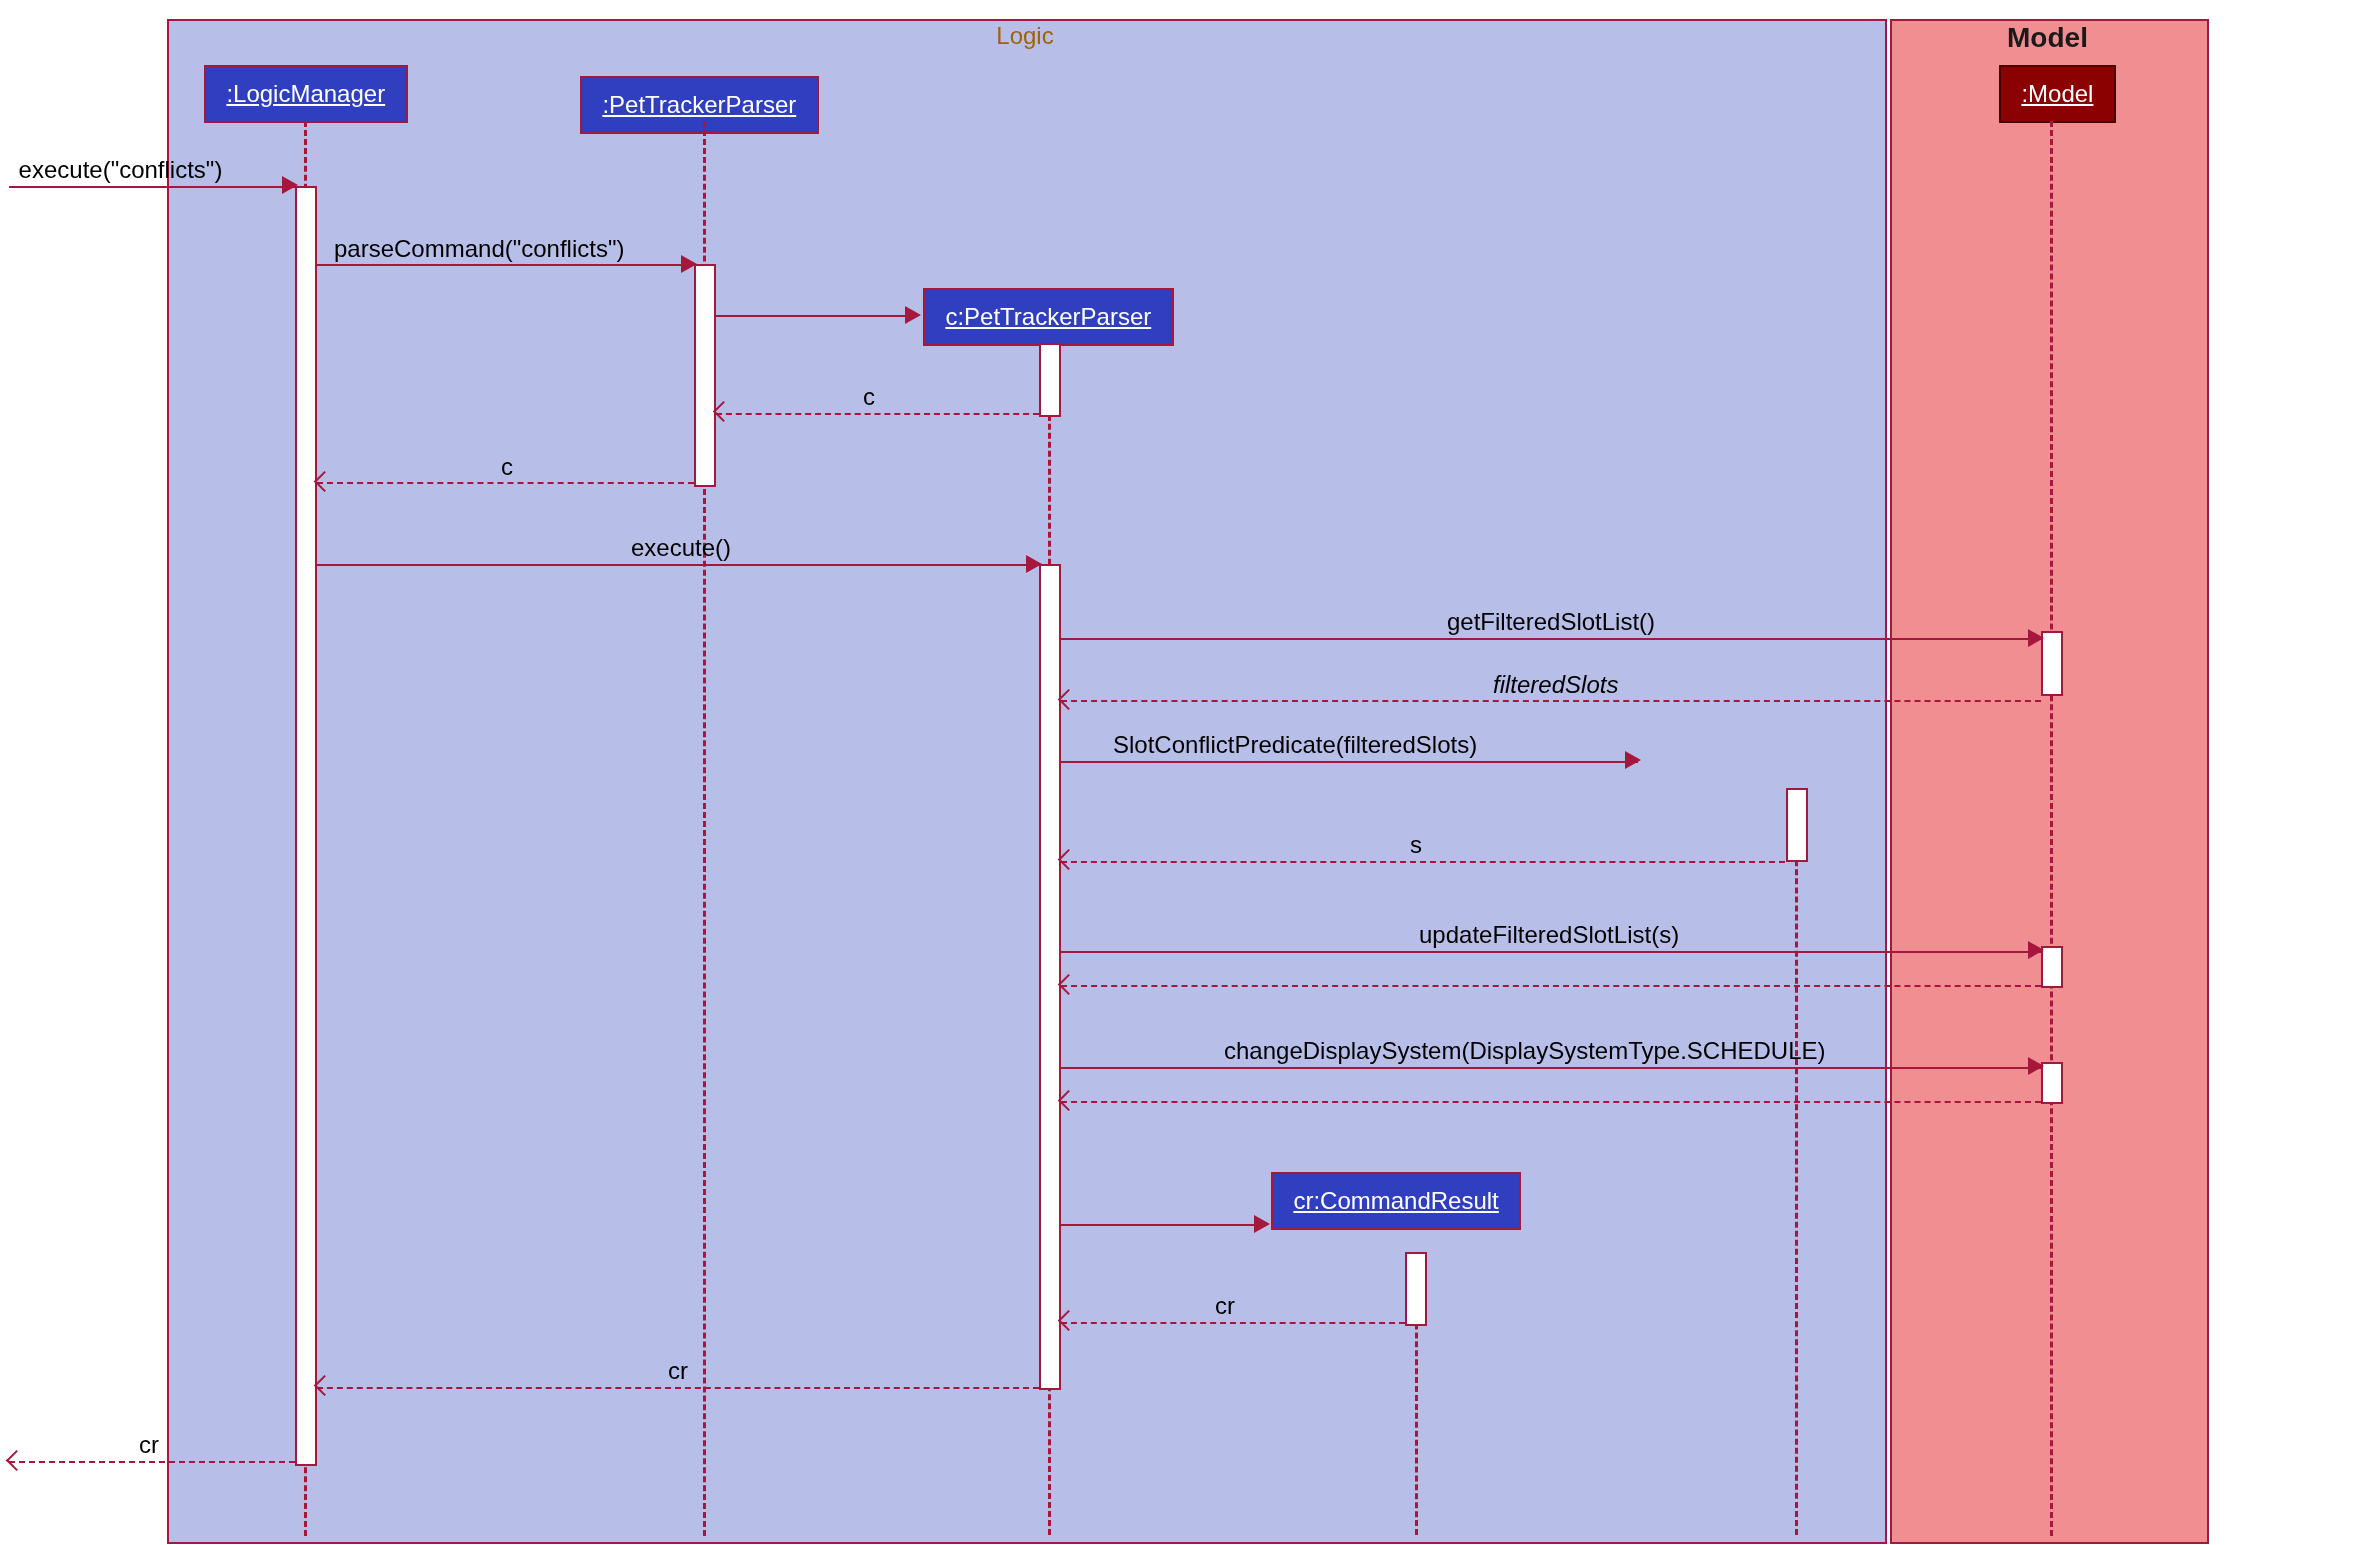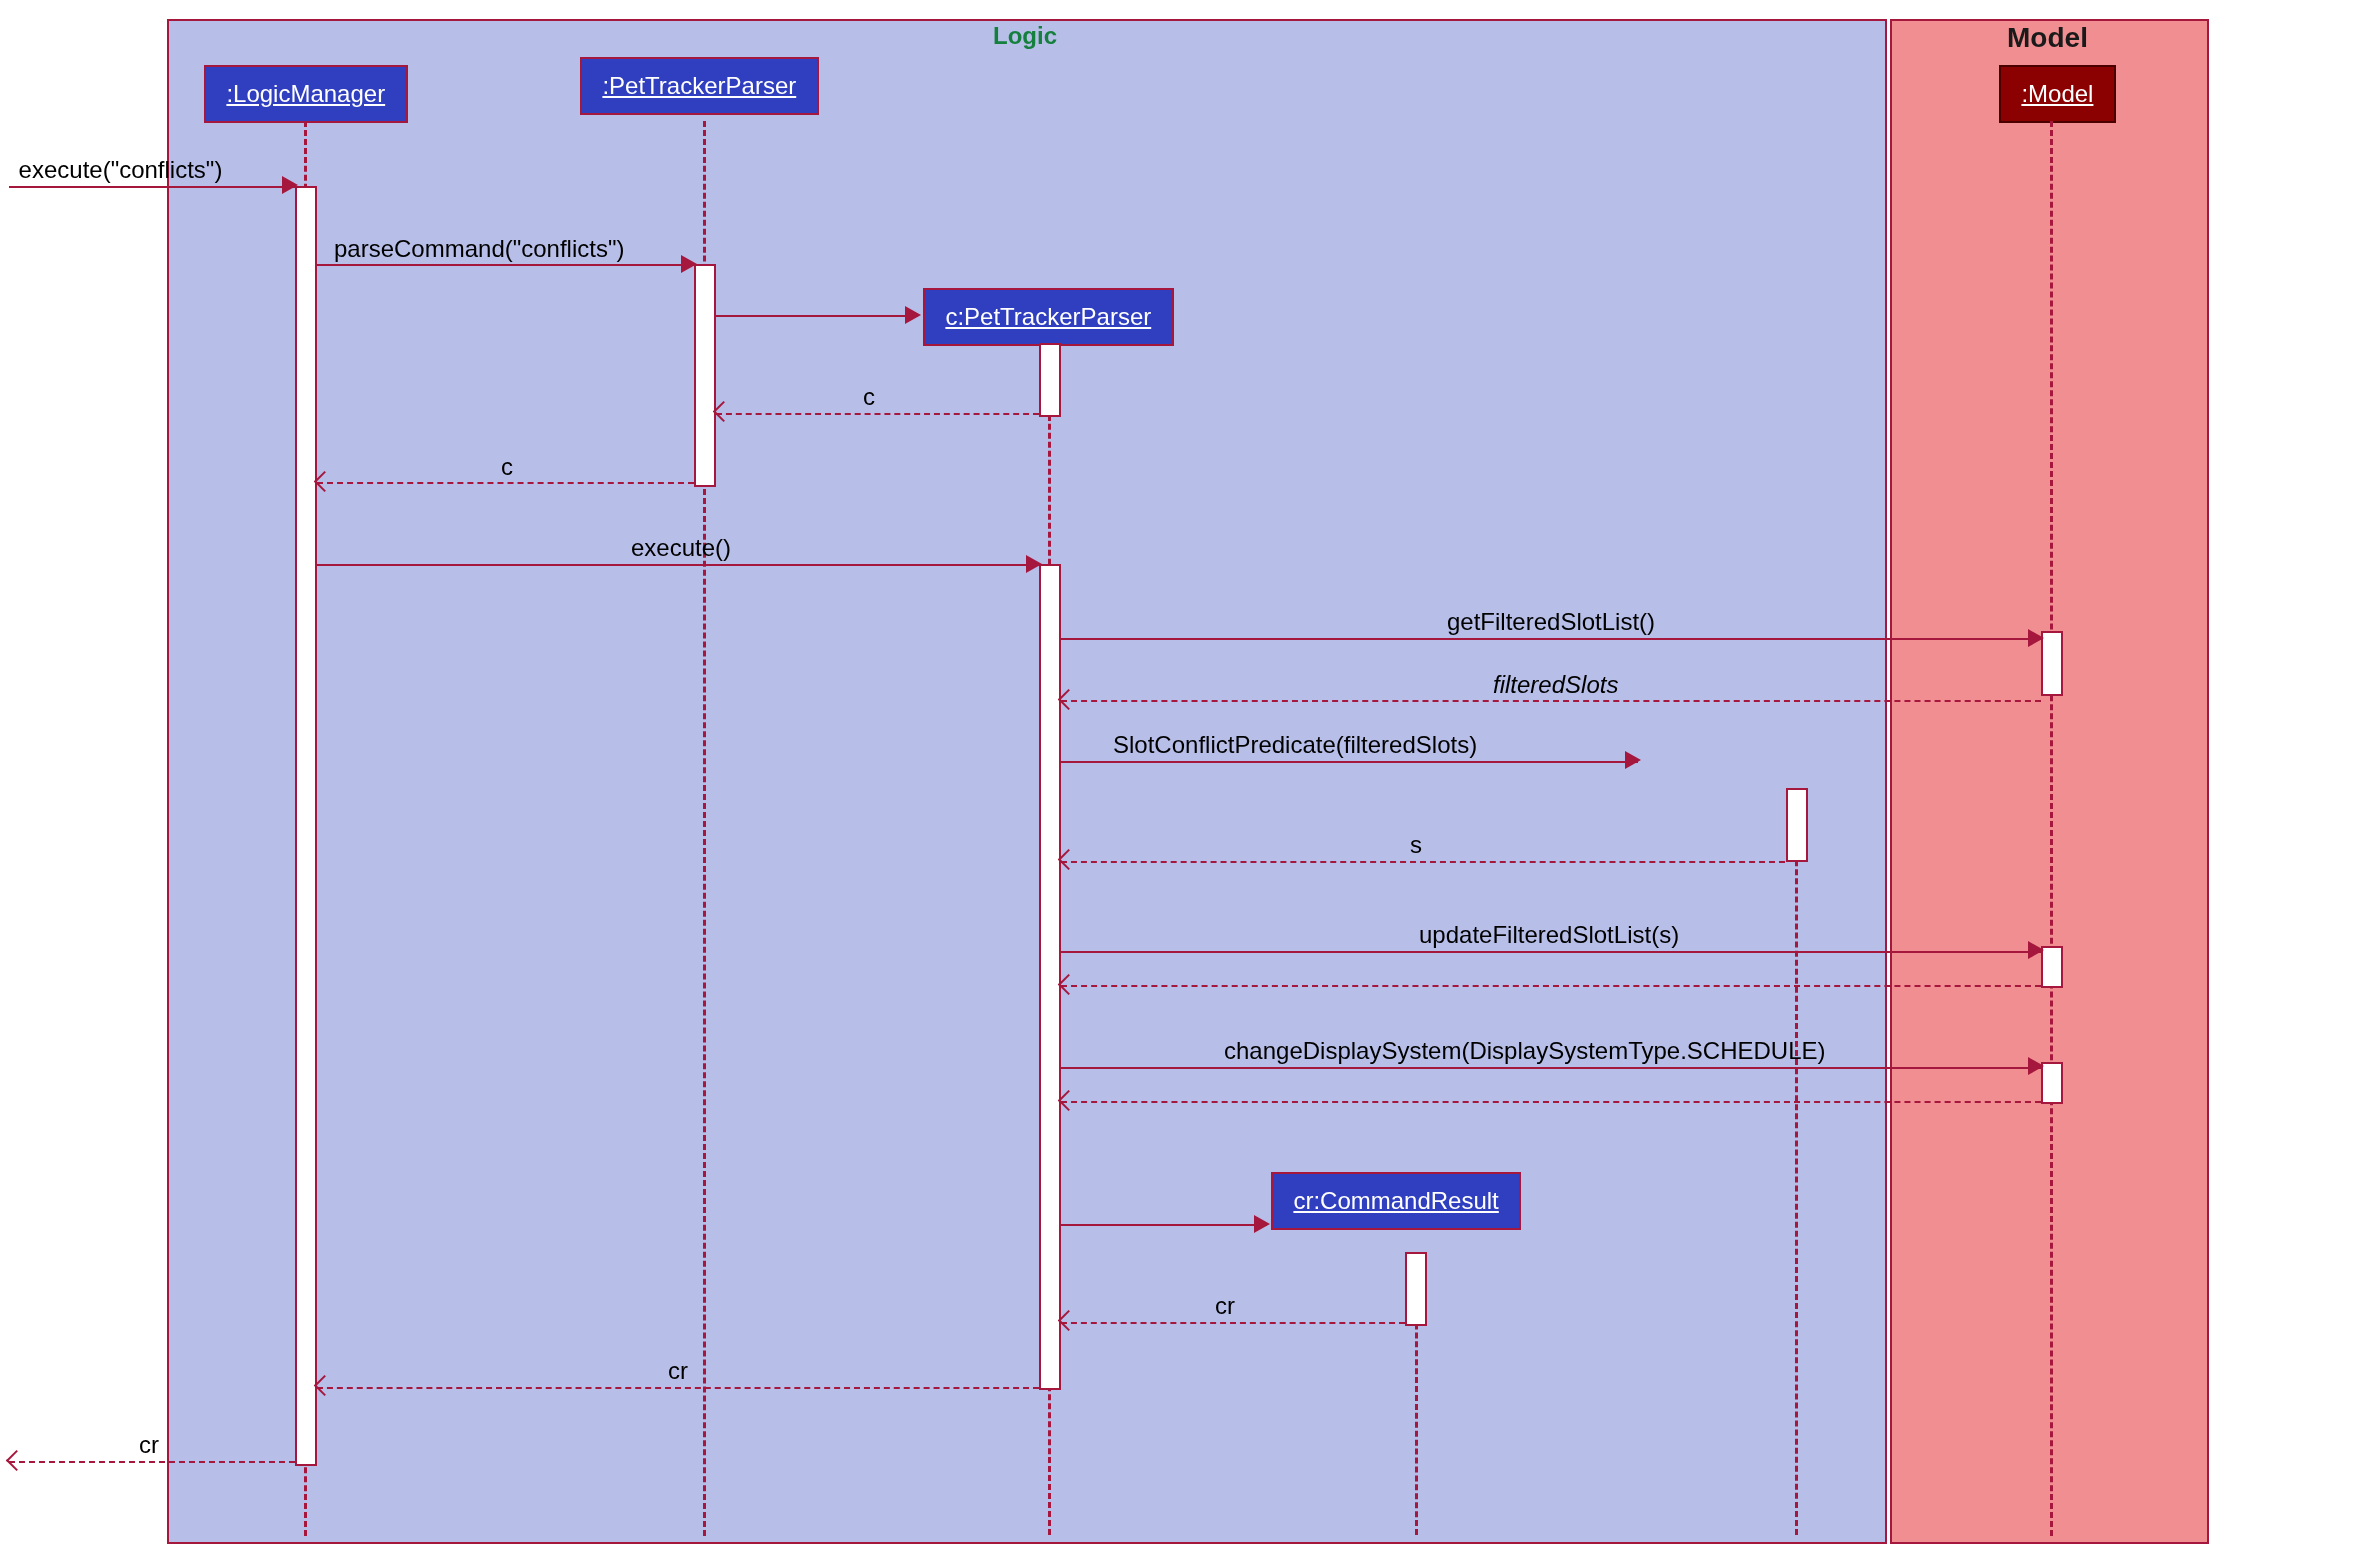--- a/index.html
+++ b/index.html
@@ -23,22 +23,22 @@
     background: #b7bfe8;
     border: 2.8px solid #a6173d;
   }
   .logic-label {
     position: absolute;
     left: 167px;
     top: 22px;
     width: 1716px;
     text-align: center;
     font-size: 24px;
-    font-weight: bold;
-    color: #15803d;
+    font-weight: normal;
+    color: #a16207;
   }
   .model-box {
     position: absolute;
     left: 1890px;
     top: 18.6px;
     width: 315px;
     height: 1521px;
     background: #f08e92;
     border: 2.8px solid #a6173d;
   }
@@ -118,21 +118,21 @@
 <body>
 
 <div class="canvas">
 
   <div class="logic-box"></div>
   <div class="logic-label">Logic</div>
   <div class="model-box"></div>
   <div class="model-label">Model</div>
 
   <div class="participant" style="left:204px; top:65px;">:LogicManager</div>
-  <div class="participant" style="left:580px; top:57px;">:PetTrackerParser</div>
+  <div class="participant" style="left:580px; top:76px;">:PetTrackerParser</div>
   <div class="participant" style="left:923px; top:288px;">c:PetTrackerParser</div>
   <div class="participant" style="left:1271px; top:1172px;">cr:CommandResult</div>
   <div class="participant model" style="left:1999px; top:65px;text-align:right;">:Model</div>
 
   <div class="lifeline" style="left:304px; top:121px; height:1415px;"></div>
   <div class="lifeline" style="left:703px; top:121px; height:1415px;"></div>
   <div class="lifeline" style="left:1048px; top:343px; height:1192px;"></div>
   <div class="lifeline" style="left:1795px; top:788px; height:747px;"></div>
   <div class="lifeline" style="left:1415px; top:1252px; height:283px;"></div>
   <div class="lifeline" style="left:2050px; top:121px; height:1415px;"></div>

